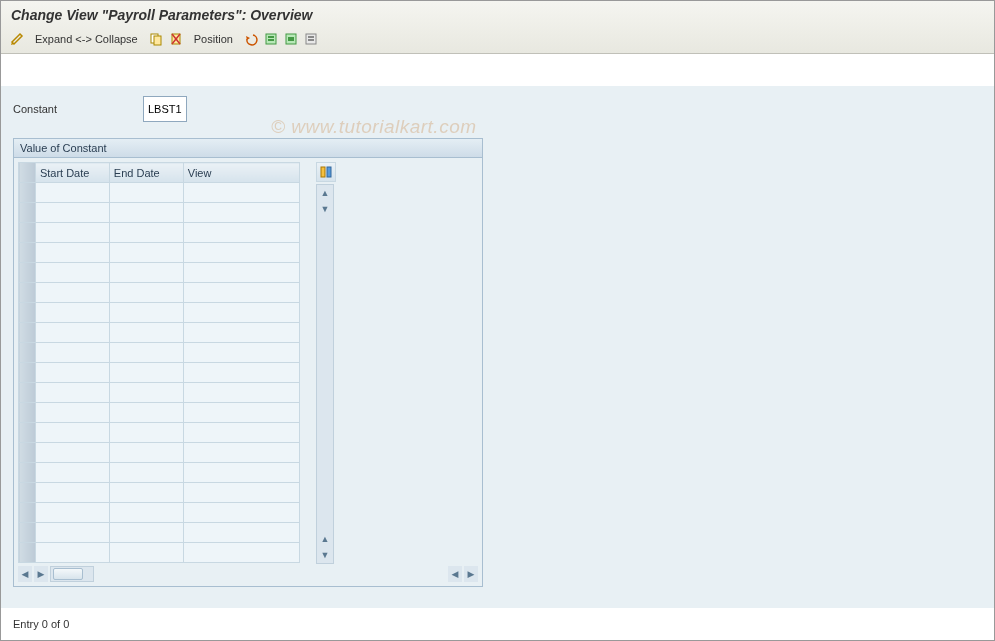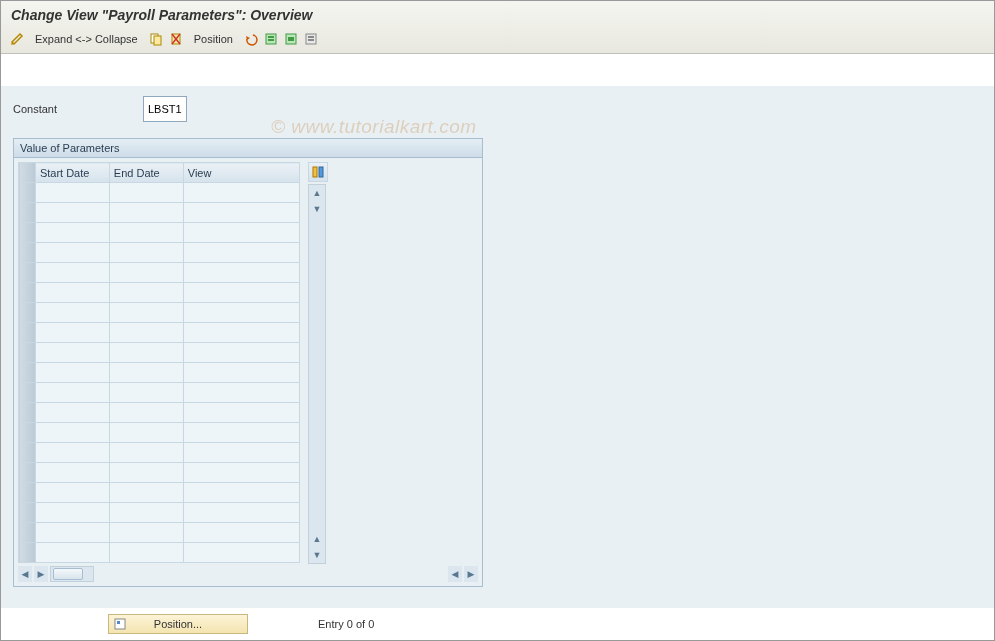--- a/index.html
+++ b/index.html
@@ -75,21 +75,21 @@
       border: 1px solid #a8bed0;
     }
     .panel-title {
       background: linear-gradient(to bottom, #e4eef4 0%, #cedce8 100%);
       border-bottom: 1px solid #a8bed0;
       padding: 3px 6px;
       color: #2a3e52;
     }
     .table-wrap {
       display: flex;
-      gap: 4px;
+      gap: 12px;
       padding: 4px 4px 0 4px;
       align-items: flex-start;
     }
     .data-table {
       border-collapse: collapse;
       background: #eef5f9;
       width: 282px;
     }
     .data-table th, .data-table td {
       border: 1px solid #c8d8e2;
@@ -298,21 +298,21 @@
 </div>
 
 <div class="main-area">
   <div class="watermark">© www.tutorialkart.com</div>
   <div class="constant-row">
     <span class="constant-lbl">Constant</span>
     <span class="constant-val">LBST1</span>
   </div>
 
   <div class="panel">
-    <div class="panel-title">Value of Parameters</div>
+    <div class="panel-title">Value of Constant</div>
     <div class="table-wrap">
       <table class="data-table">
         <thead>
           <tr>
             <th class="row-selector"></th>
             <th class="col-start">Start Date</th>
             <th class="col-end">End Date</th>
             <th class="col-value">View</th>
           </tr>
         </thead>
@@ -459,23 +459,14 @@
         <div class="hscroll-thumb"></div>
       </div>
       <div class="hscroll-spacer"></div>
       <div class="hscroll-btn">◀</div>
       <div class="hscroll-btn">▶</div>
     </div>
   </div>
 </div>
 
 <div class="footer">
-  <div class="position-btn">
-    <span class="position-btn-icon">
-      <svg width="12" height="12" viewBox="0 0 12 12">
-          <rect x="1" y="1" width="10" height="10" fill="#fff" stroke="#888"></rect>
-          <rect x="3" y="3" width="3" height="3" fill="#5588cc"></rect>
-        </svg>
-    </span>
-    <span>Position...</span>
-  </div>
   <span class="entry-text">Entry 0 of 0</span>
 </div>
 
 </body></html>

